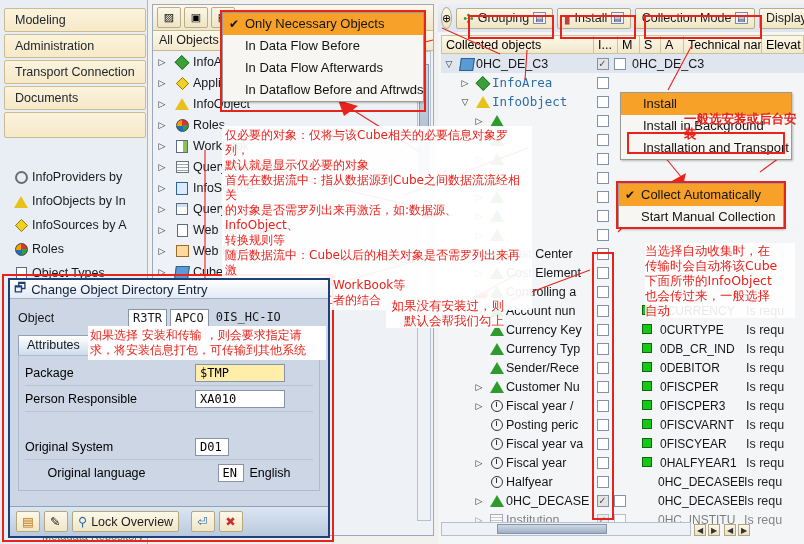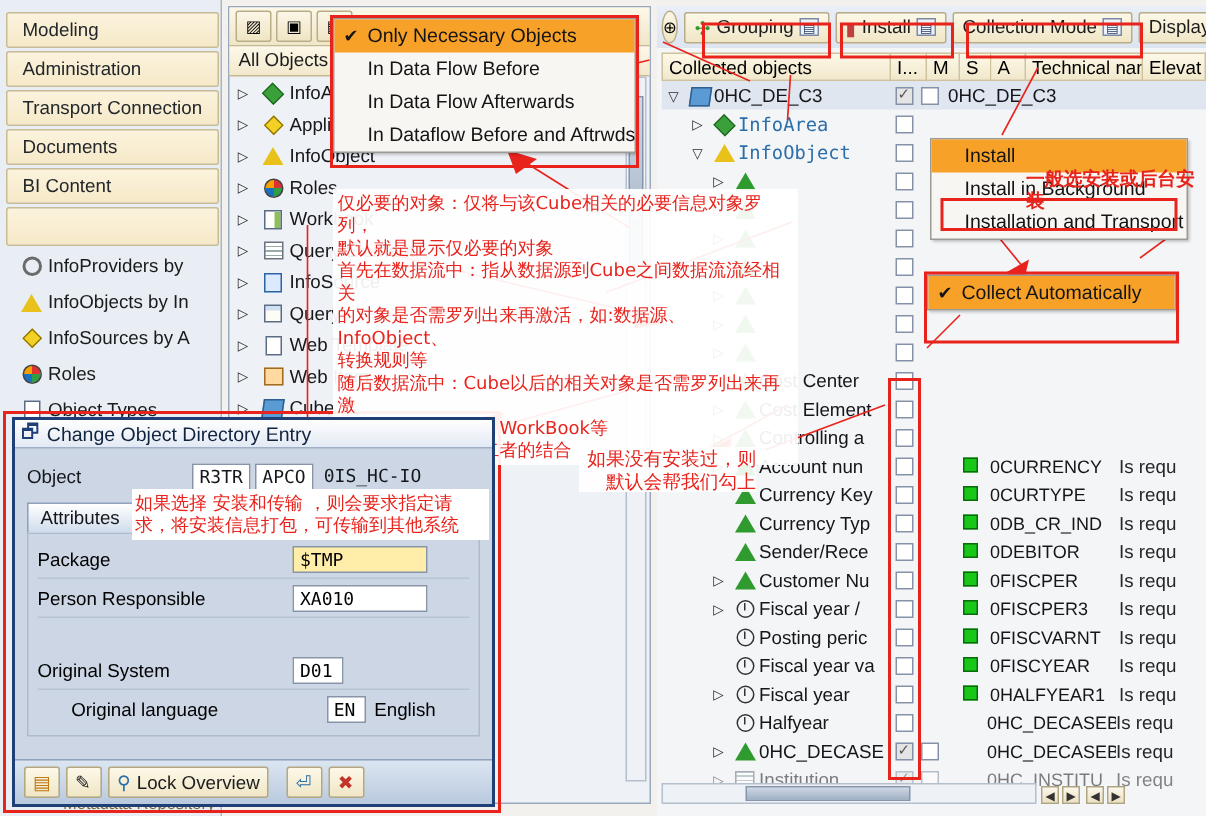--- a/index.html
+++ b/index.html
@@ -226,21 +226,20 @@
 <body>
 
 <div id="root">
 
   <div class="abs" id="leftpane">
     <div class="abs" id="navbuttons">
       <div class="navbtn"><span>Modeling</span></div>
       <div class="navbtn"><span>Administration</span></div>
       <div class="navbtn"><span>Transport Connection</span></div>
       <div class="navbtn"><span>Documents</span></div>
-      <div class="navbtn"><span>BI Content</span></div>
       <div class="navbtn empty"></div>
     </div>
 
     <div class="abs" id="navlist" style="top:165px;">
       <div class="navitem">
         <span class="ic"><span class="gi gi-target"></span></span>
         <span>InfoProviders by</span>
       </div>
       <div class="navitem">
         <span class="ic"><span class="gi gi-tri-y"></span></span>
@@ -704,20 +703,23 @@
     <div class="mi">
       <span>Installation and Transport</span>
     </div>
   </div>
 
   <div class="menu abs" id="menu-collect">
     <div class="mi sel">
       <span class="tick">✔</span>
       <span>Collect Automatically</span>
     </div>
+    <div class="mi">
+      <span>Start Manual Collection</span>
+    </div>
   </div>
 
   <div class="abs redframe" style="left:220px; top:10px;  width:206px; height:102px;"></div>
   <div class="abs redframe" style="left:468px; top:15px;  width:86px;  height:24px;"></div>
   <div class="abs redframe" style="left:560px; top:15px;  width:76px;  height:24px;"></div>
   <div class="abs redframe" style="left:644px; top:15px;  width:118px; height:24px;"></div>
   <div class="abs redframe" style="left:627px; top:132px; width:158px; height:22px;"></div>
   <div class="abs redframe" style="left:616px; top:181px; width:170px; height:48px;"></div>
   <div class="abs redframe" style="left:592px; top:252px; width:22px;  height:268px;"></div>
   <div class="abs redframe" style="left:2px;   top:274px; width:332px; height:268px;"></div>
@@ -726,20 +728,25 @@
 默认就是显示仅必要的对象
 首先在数据流中：指从数据源到Cube之间数据流流经相关
 的对象是否需罗列出来再激活，如:数据源、InfoObject、
 转换规则等
 随后数据流中：Cube以后的相关对象是否需罗列出来再激
 活，如权限、报表、WorkBook等
 首先和随后：前面二者的结合</div>
 
   <div class="abs anno" style="left:684px; top:111px; width:120px; font-size:12.5px; font-weight:bold;">一般选安装或后台安装</div>
 
+  <div class="abs anno" style="left:645px; top:243px; width:150px; font-size:12.5px; background:rgba(255,255,255,.9);">当选择自动收集时，在
+传输时会自动将该Cube
+下面所带的InfoObject
+也会传过来，一般选择
+自动</div>
 
   <div class="abs anno" style="left:386px; top:298px; width:118px; font-size:12.5px; background:rgba(255,255,255,.9);text-align:right;">如果没有安装过，则
 默认会帮我们勾上</div>
 
   <div class="abs" id="dialog">
     <div id="dlg-title">
       <span style="color:#1f3f77;">🗗</span>
       <span>Change Object Directory Entry</span>
     </div>
 

